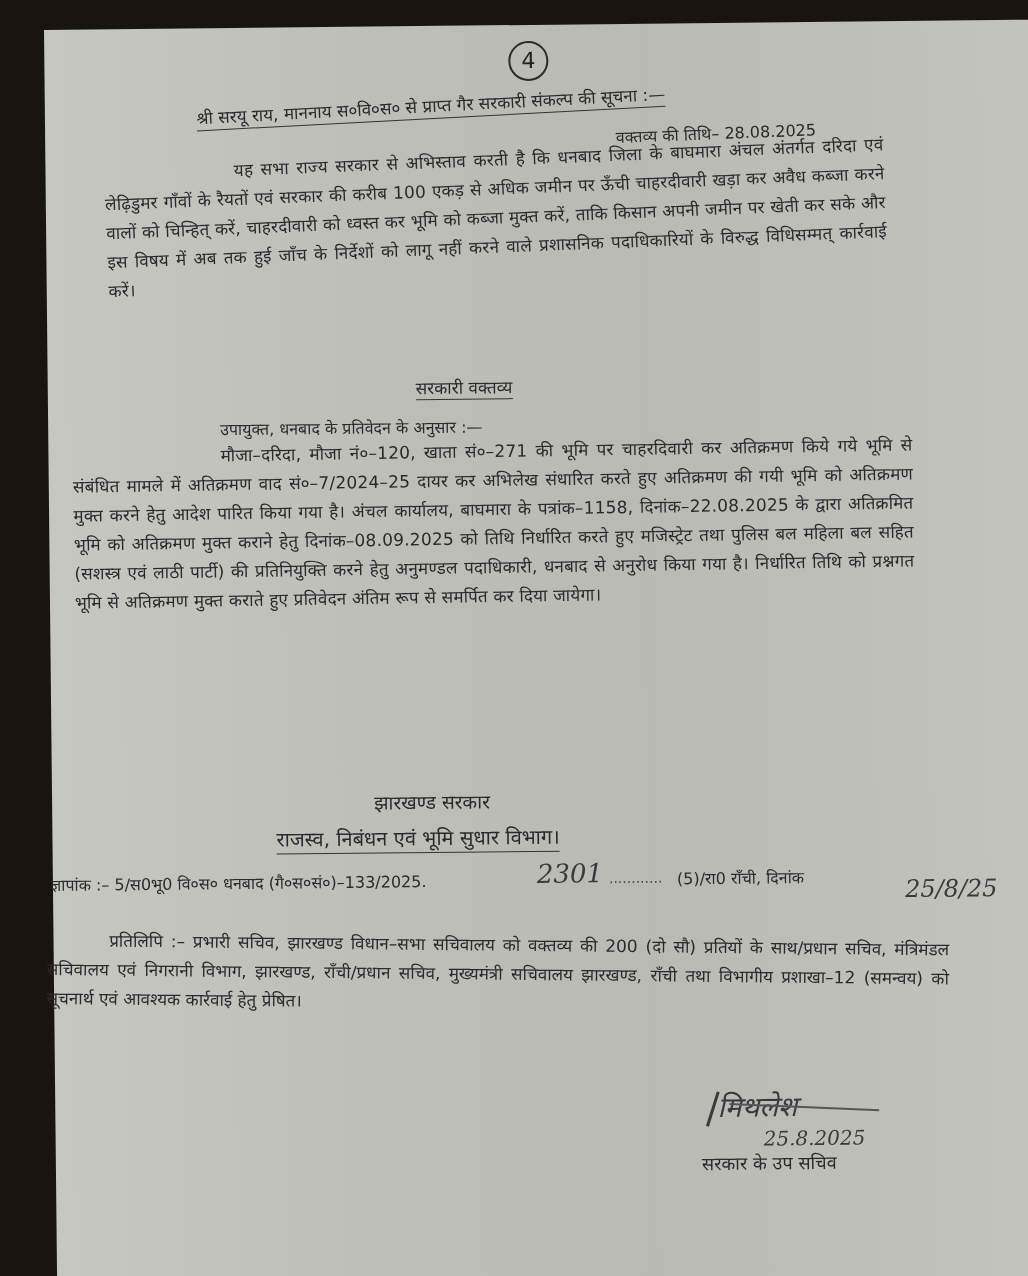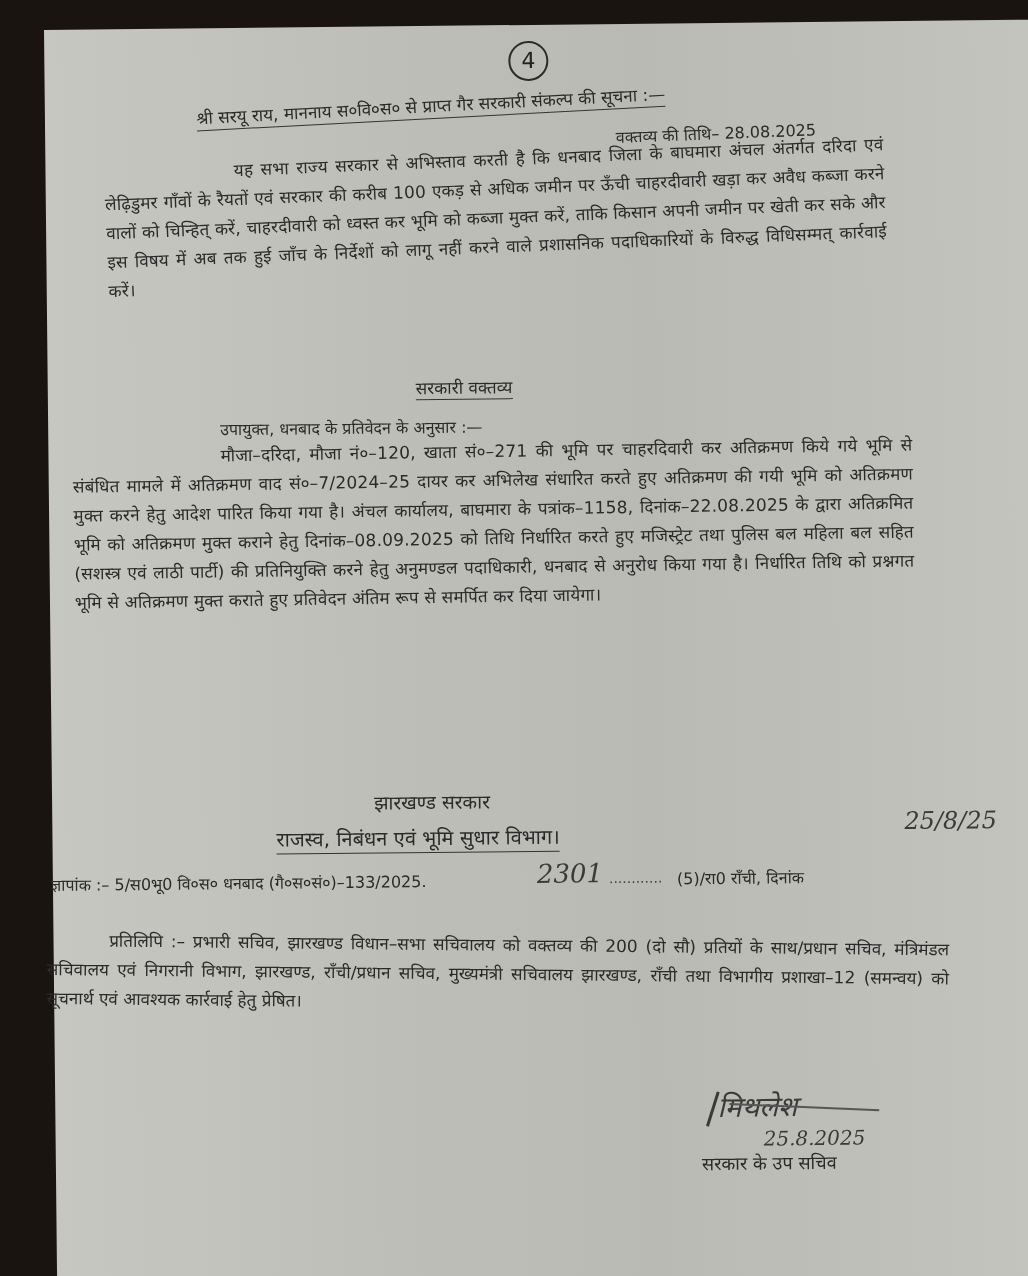--- a/index.html
+++ b/index.html
@@ -41,21 +41,21 @@
     .gov-title { left: 412px; top: 380px; font-size: 17px; border-bottom: 1.5px solid #333; }
     .sub-title { left: 216px; top: 420px; font-size: 16px; }
     .p2 { left: 68px; top: 444px; width: 840px; white-space: normal; text-indent: 148px; transform: rotate(-0.3deg); transform-origin: 0 0; }
     .dept-govt { left: 366px; top: 793px; font-size: 19px; }
     .dept-name { left: 268px; top: 828px; font-size: 20px; border-bottom: 1.5px solid #333; padding-bottom: 1px; }
     .ref-line { left: 42px; top: 874px; font-size: 16px; }
     .hand { font-family: "DejaVu Serif", serif; font-style: italic; color: #3a3a3a; }
     .ref-no { left: 528px; top: 864px; font-size: 26px; }
     .ref-dots { left: 600px; top: 876px; font-size: 14px; color: #444; }
     .ref-tail { left: 668px; top: 874px; font-size: 16px; }
-    .ref-date { left: 896px; top: 816px; font-size: 24px; }
+    .ref-date { left: 896px; top: 884px; font-size: 24px; }
     .p3 { left: 38px; top: 926px; width: 902px; white-space: normal; text-indent: 62px; font-size: 17px; line-height: 29px; transform: rotate(1.2deg); transform-origin: 0 0; text-align: justify; }
     .sign { left: 706px; top: 1094px; font-size: 28px; }
     .sign-date { left: 752px; top: 1134px; font-size: 20px; }
     .sign-title { left: 690px; top: 1158px; font-size: 18px; }
     .sign-stroke { left: 700px; top: 1098px; width: 3px; height: 36px; background: #3a3a3a; transform: rotate(18deg); }
     .ul-sig { left: 718px; top: 1114px; width: 150px; height: 1.5px; background: #555; transform: rotate(3deg); }
   </style>
 </head>
 <body>
 

